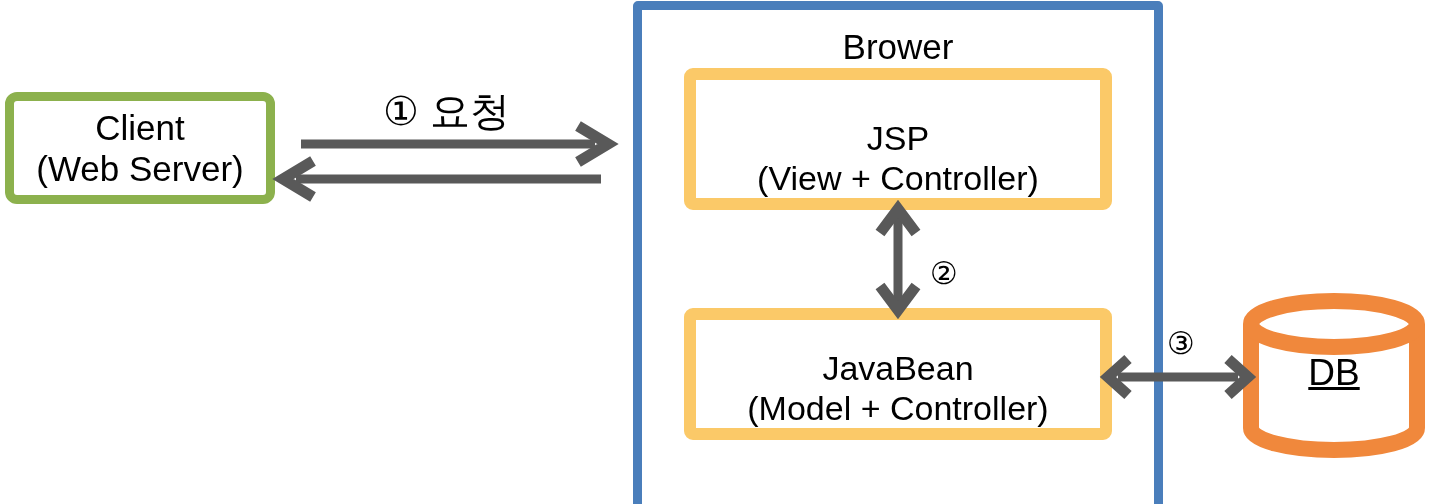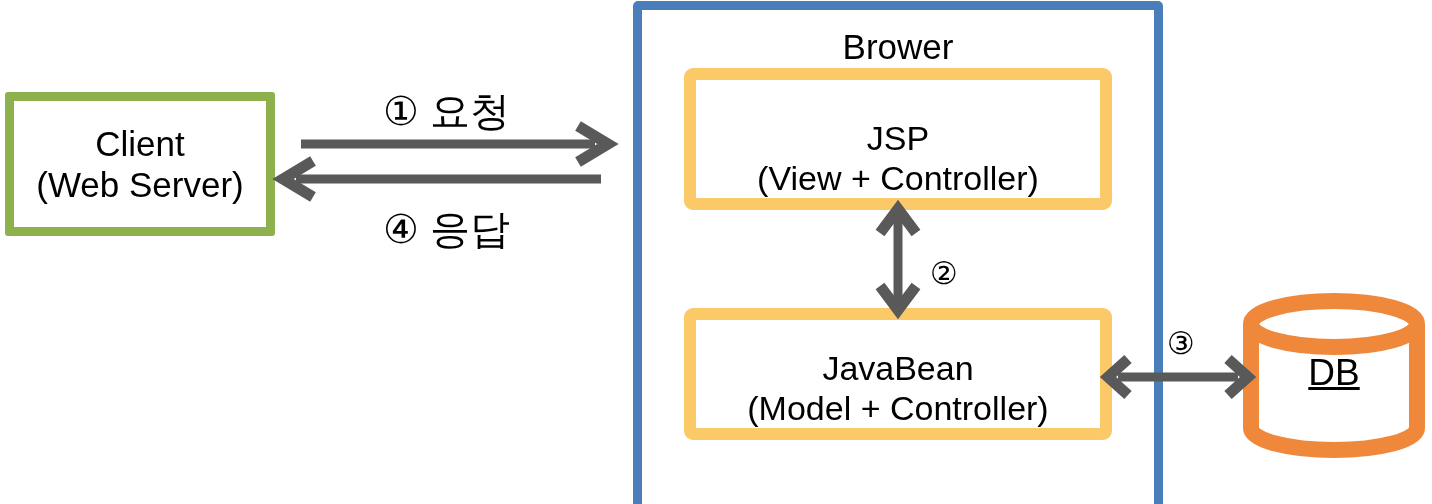--- a/index.html
+++ b/index.html
@@ -17,24 +17,24 @@
     background: #ffffff;
     overflow: hidden;
   }
 
   
   .client-box {
     position: absolute;
     left: 5px;
     top: 92px;
     width: 270px;
-    height: 144px;
+    height: 112px;
     box-sizing: border-box;
     border: 9px solid #8CB14D;
-    border-radius: 3px;
+    border-radius: 12px;
     background: #ffffff;
     display: flex;
     flex-direction: column;
     align-items: center;
     justify-content: center;
     line-height: 1.18;
   }
   .client-line {
     color: #000000;
     font-size: 35px;
@@ -169,17 +169,16 @@
     <g>
       <line x1="1118" y1="377" x2="1238" y2="377" stroke="#595959" stroke-width="9" stroke-linecap="butt"></line>
       <polyline points="1128,359 1108,377 1128,395" stroke="#595959" stroke-width="11" fill="none" stroke-linecap="butt" stroke-linejoin="miter"></polyline>
       <polyline points="1228,359 1248,377 1228,395" stroke="#595959" stroke-width="11" fill="none" stroke-linecap="butt" stroke-linejoin="miter"></polyline>
     </g>
   </svg>
 
   <div class="db-label">DB</div>
 
   <div class="arrow-label label-req">① 요청</div>
-  <div class="arrow-label label-res">④ 응답</div>
   <div class="arrow-label label-two">②</div>
   <div class="arrow-label label-three">③</div>
 
 </div>
 
 </body></html>

